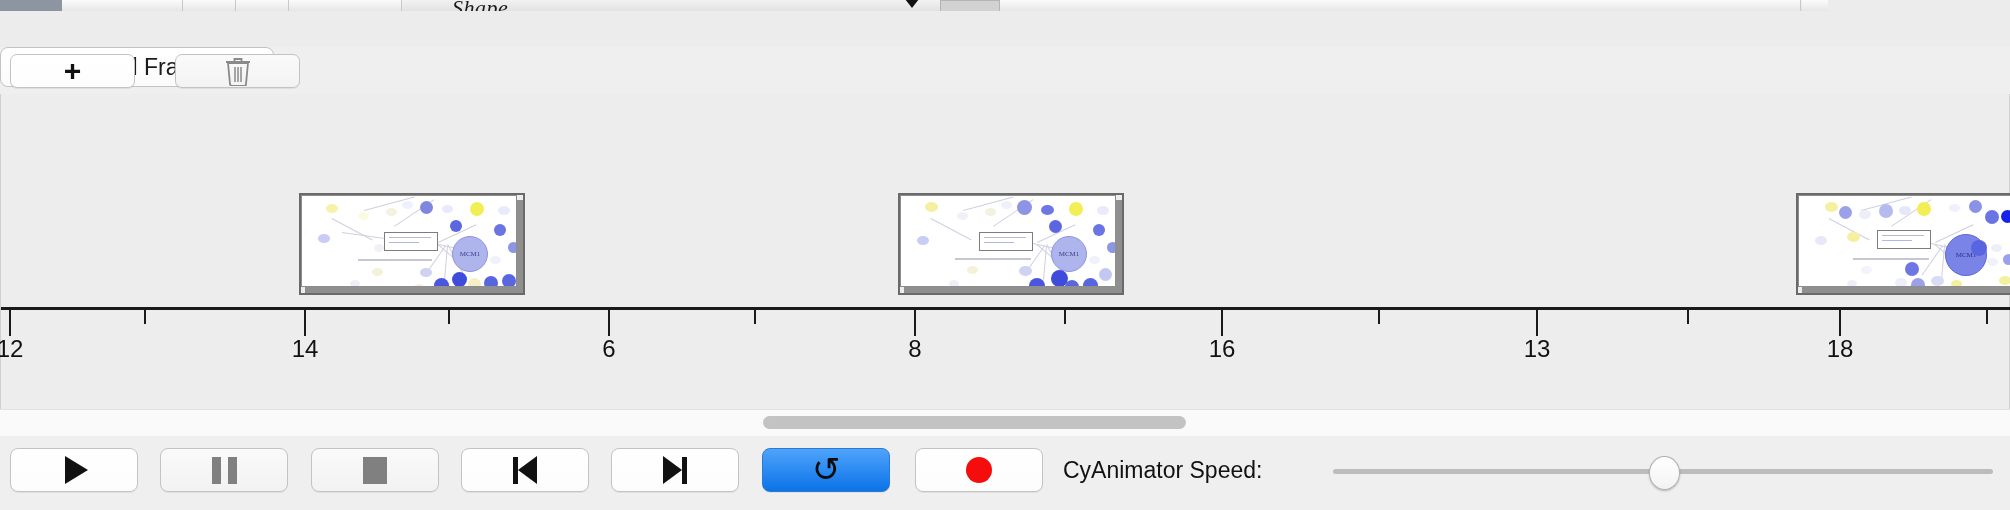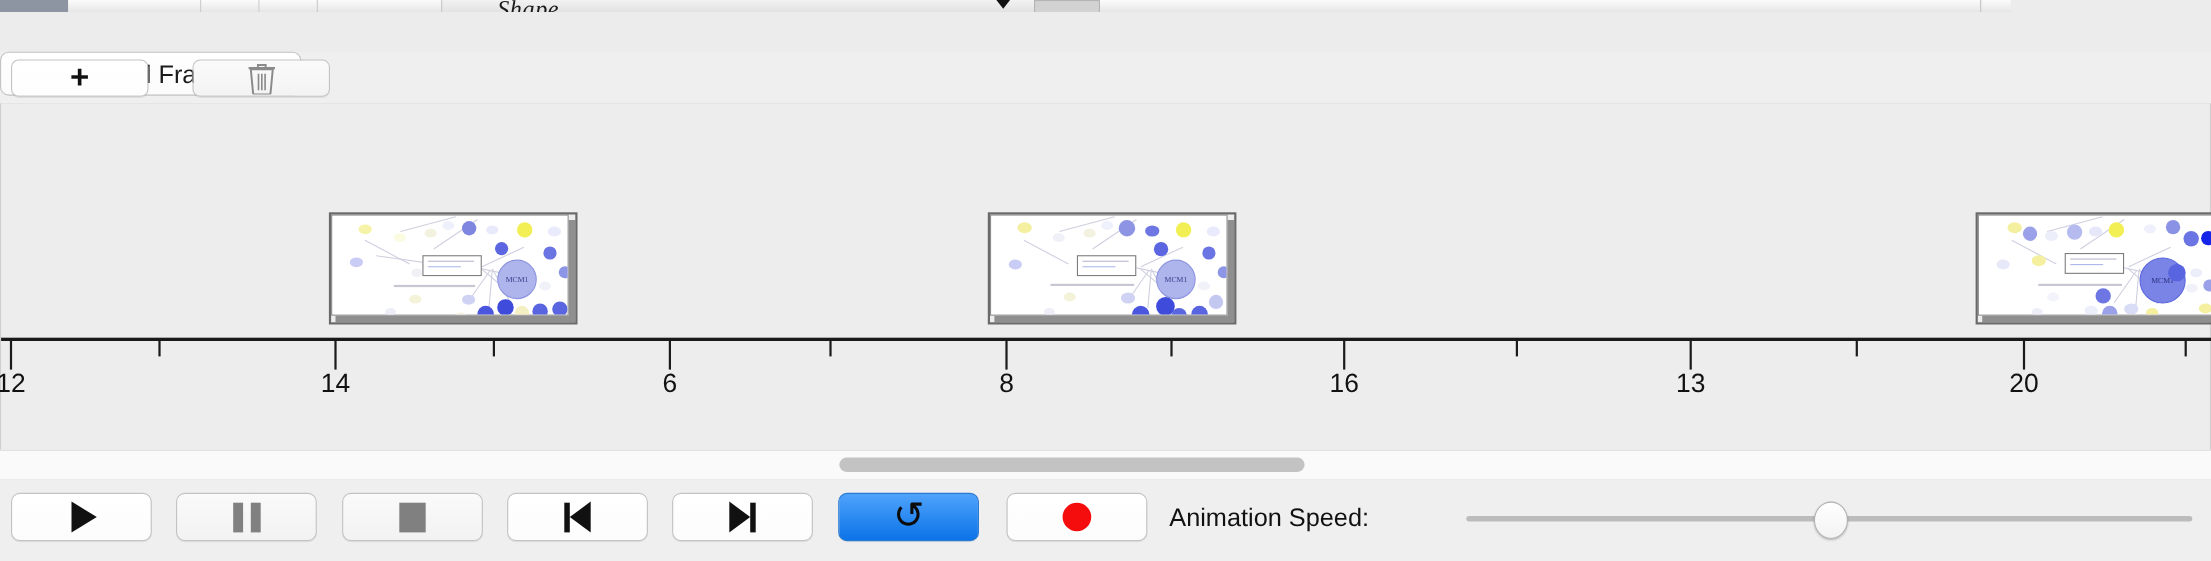--- a/index.html
+++ b/index.html
@@ -312,21 +312,21 @@
       <i class="tick tick-minor" style="left:1377px;"></i>
       <i class="tick tick-minor" style="left:1686px;"></i>
       <i class="tick tick-minor" style="left:1985px;"></i>
 
       <span class="tick-label" style="left:9px;">12</span>
       <span class="tick-label" style="left:304px;">14</span>
       <span class="tick-label" style="left:608px;">6</span>
       <span class="tick-label" style="left:914px;">8</span>
       <span class="tick-label" style="left:1221px;">16</span>
       <span class="tick-label" style="left:1536px;">13</span>
-      <span class="tick-label" style="left:1839px;">20</span>
+      <span class="tick-label" style="left:1839px;">18</span>
 
     </div>
   </div>
 
   <div class="hscroll">
     <div class="hthumb" style="left:763px;width:423px;"></div>
   </div>
 
   <div class="controls">
     <div class="cbtn on" style="left:10px;width:128px;">
@@ -353,21 +353,21 @@
           <i class="bar"></i>
         </span>
     </div>
     <div class="cbtn blue" style="left:762px;width:128px;">
       <span class="ic-loop">↻</span>
     </div>
     <div class="cbtn on" style="left:915px;width:128px;">
       <span class="ic-rec"></span>
     </div>
 
-    <div class="speed-label" style="left:1063px;">Animation Speed:</div>
+    <div class="speed-label" style="left:1063px;">CyAnimator Speed:</div>
 
     <div class="slider" style="left:1333px;width:660px;">
       <div class="slider-track" style="width:660px;"></div>
       <div class="slider-thumb" style="left:316px;"></div>
     </div>
   </div>
 
 </div>
 
 </body></html>

